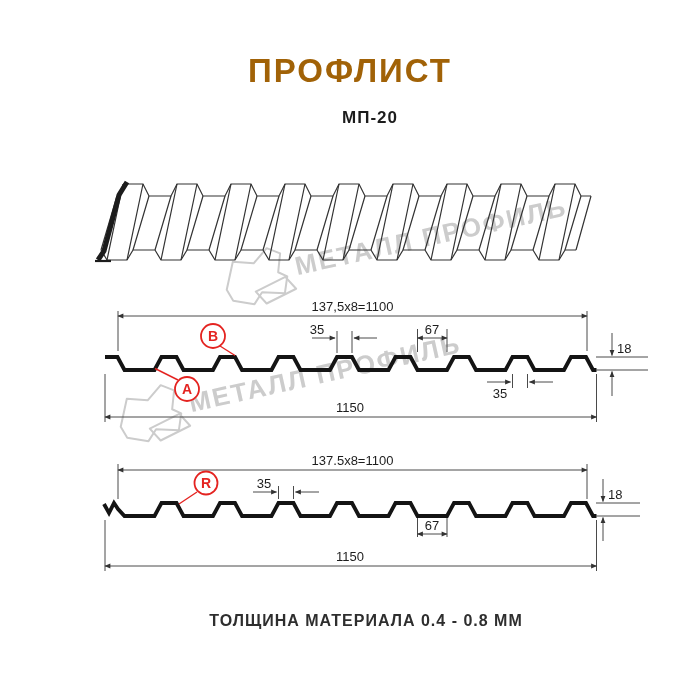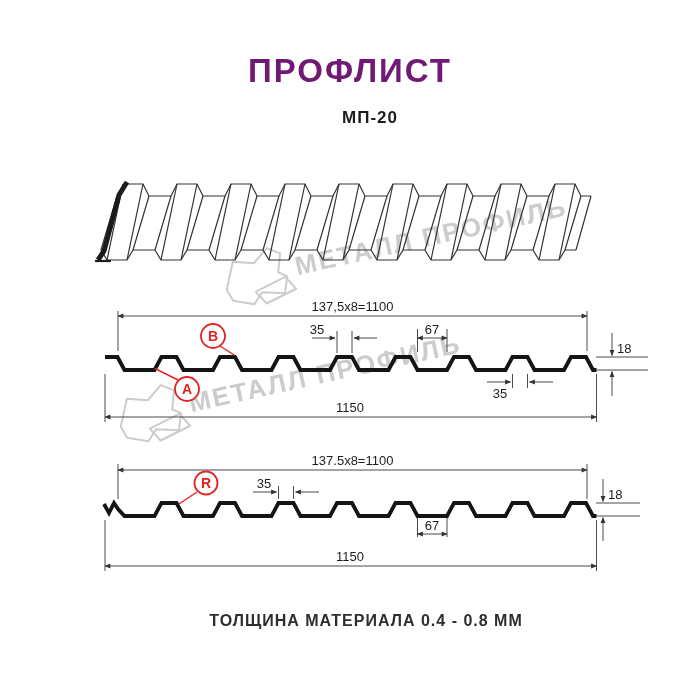--- a/index.html
+++ b/index.html
@@ -1,19 +1,19 @@
 <!DOCTYPE html>
 <html><head>
 <meta charset="utf-8">
 <style>
   html,body{margin:0;padding:0;background:#ffffff;}
   .page{position:relative;width:700px;height:700px;background:#fff;overflow:hidden;
         font-family:"Liberation Sans",sans-serif;}
   .title{position:absolute;top:52px;left:0;width:700px;text-align:center;
-         font-size:33px;font-weight:700;letter-spacing:2px;color:#701a75;}
+         font-size:33px;font-weight:700;letter-spacing:2px;color:#a16207;}
   .subtitle{position:absolute;top:108px;left:0;width:700px;text-align:center;
          font-size:17px;font-weight:700;letter-spacing:1px;color:#1c1c1c;padding-left:20px;}
   .footer{position:absolute;top:612px;left:16px;width:700px;text-align:center;
          font-size:16px;font-weight:700;letter-spacing:1px;color:#2e2e2e;}
   svg{position:absolute;left:0;top:0;}
   .dimtxt{font-size:13px;fill:#1d1d1d;}
   .lbltxt{font-size:14px;font-weight:700;}
   .wmtxt{font-size:26px;font-weight:700;letter-spacing:2px;}
   .dimline{stroke:#4a4a4a;stroke-width:1;fill:none;}
   .thick{stroke:#141414;stroke-width:3.8;fill:none;stroke-linejoin:miter;}

